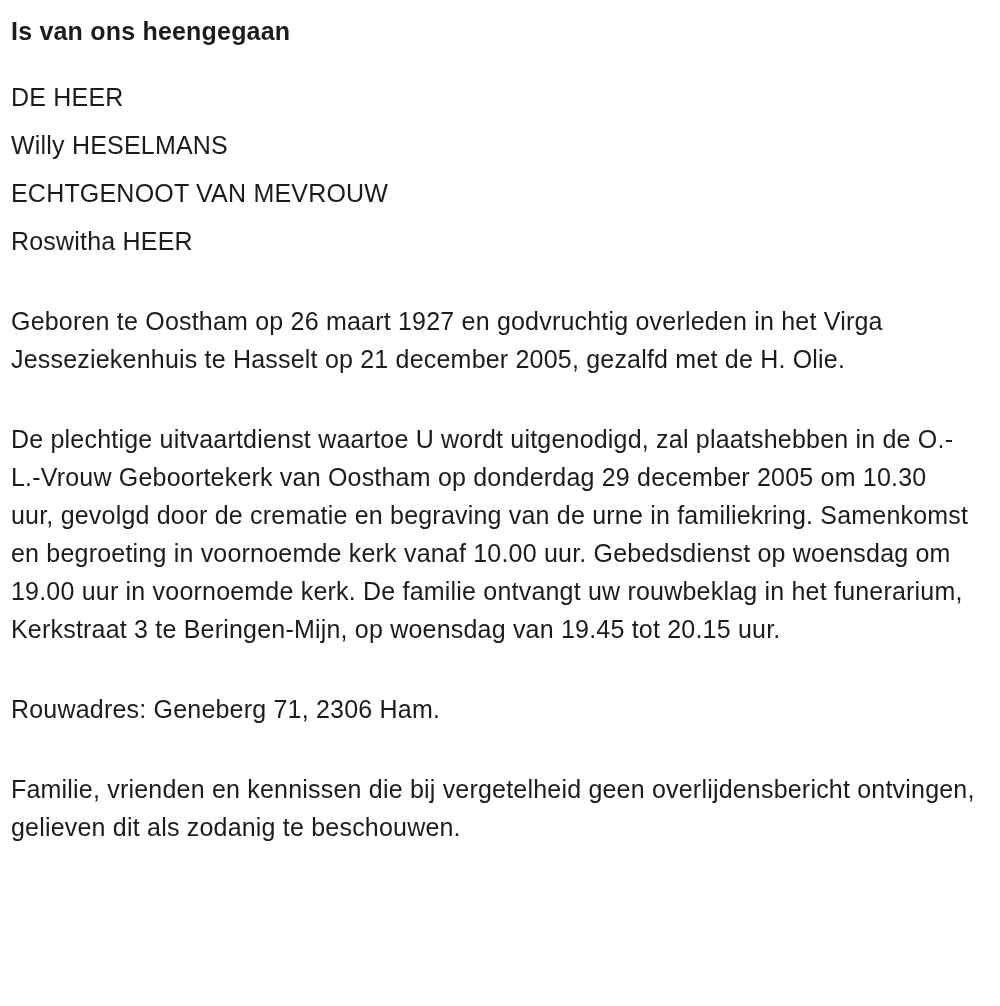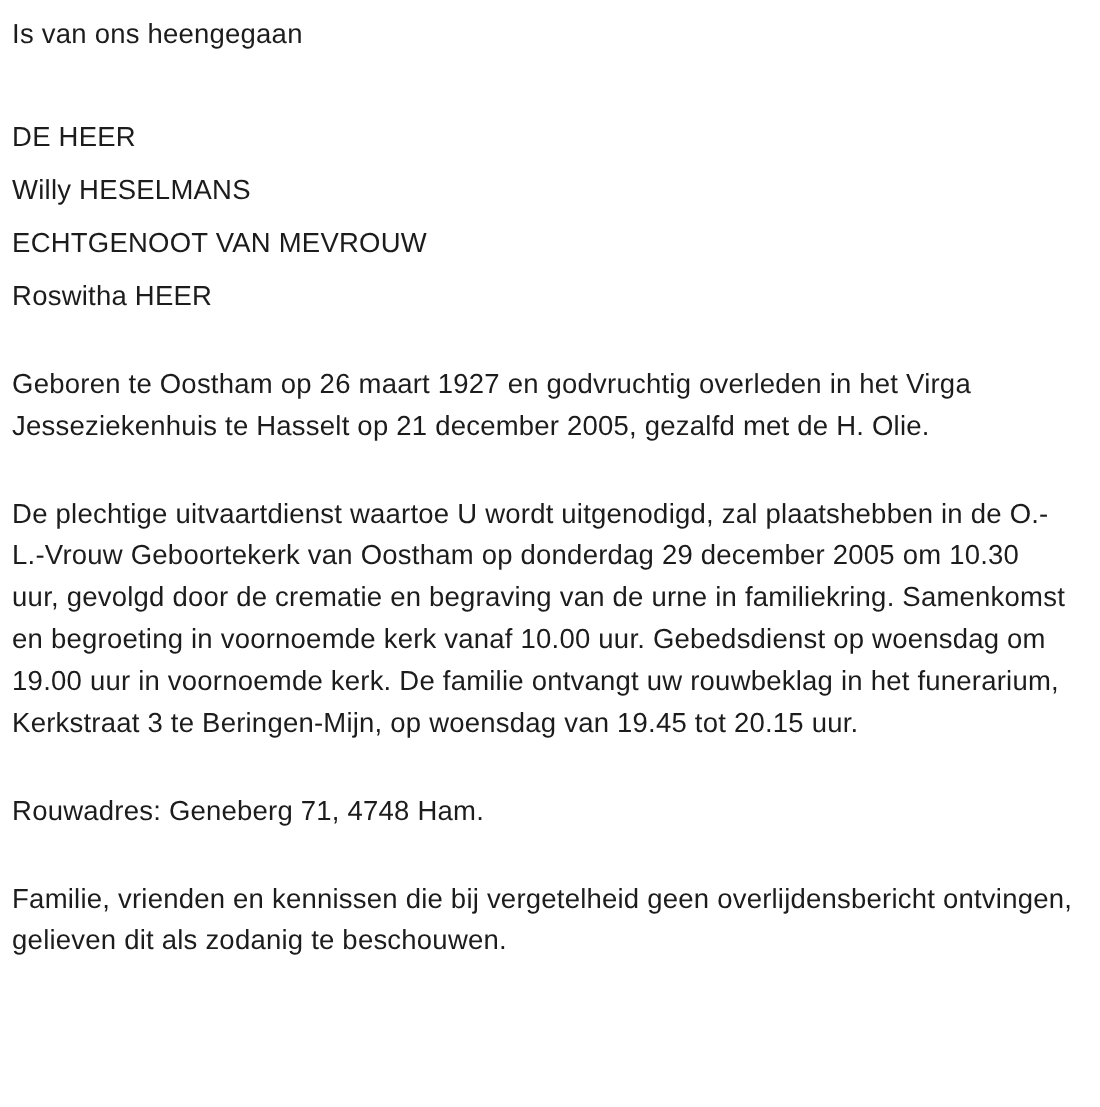--- a/index.html
+++ b/index.html
@@ -23,21 +23,22 @@
       font-size: 25px;
       line-height: 38px;
       letter-spacing: 0.2px;
     }
     .para {
       margin: 0 0 42px 0;
       max-width: 965px;
       white-space: pre-wrap;
     }
     .intro {
-      margin-bottom: 56px;
+      margin-bottom: 28px;
+      font-weight: bold;
     }
     .header-block {
       margin: 0 0 42px 0;
     }
     .header-line {
       margin: 0 0 10px 0;
       max-width: 965px;
     }
     .header-line:last-child {
       margin-bottom: 0;
@@ -60,17 +61,17 @@
     <p class="header-line">DE HEER</p>
     <p class="header-line deceased-name">Willy HESELMANS</p>
     <p class="header-line">ECHTGENOOT VAN MEVROUW</p>
     <p class="header-line">Roswitha HEER</p>
   </div>
 
   <p class="para">Geboren te Oostham op 26 maart 1927 en godvruchtig overleden in het Virga Jesseziekenhuis te Hasselt op 21 december 2005, gezalfd met de H. Olie.</p>
 
   <p class="para">De plechtige uitvaartdienst waartoe U wordt uitgenodigd, zal plaatshebben in de O.-L.-Vrouw Geboortekerk van Oostham op donderdag 29 december 2005 om 10.30 uur, gevolgd door de crematie en begraving van de urne in familiekring. Samenkomst en begroeting in voornoemde kerk vanaf 10.00 uur. Gebedsdienst op woensdag om 19.00 uur in voornoemde kerk. De familie ontvangt uw rouwbeklag in het funerarium, Kerkstraat 3 te Beringen-Mijn, op woensdag van 19.45 tot 20.15 uur.</p>
 
-  <p class="para">Rouwadres: Geneberg 71, 4748 Ham.</p>
+  <p class="para">Rouwadres: Geneberg 71, 2306 Ham.</p>
 
   <p class="para closing">Familie, vrienden en kennissen die bij vergetelheid geen overlijdensbericht ontvingen, gelieven dit als zodanig te beschouwen.</p>
 
 </div>
 
 </body></html>

